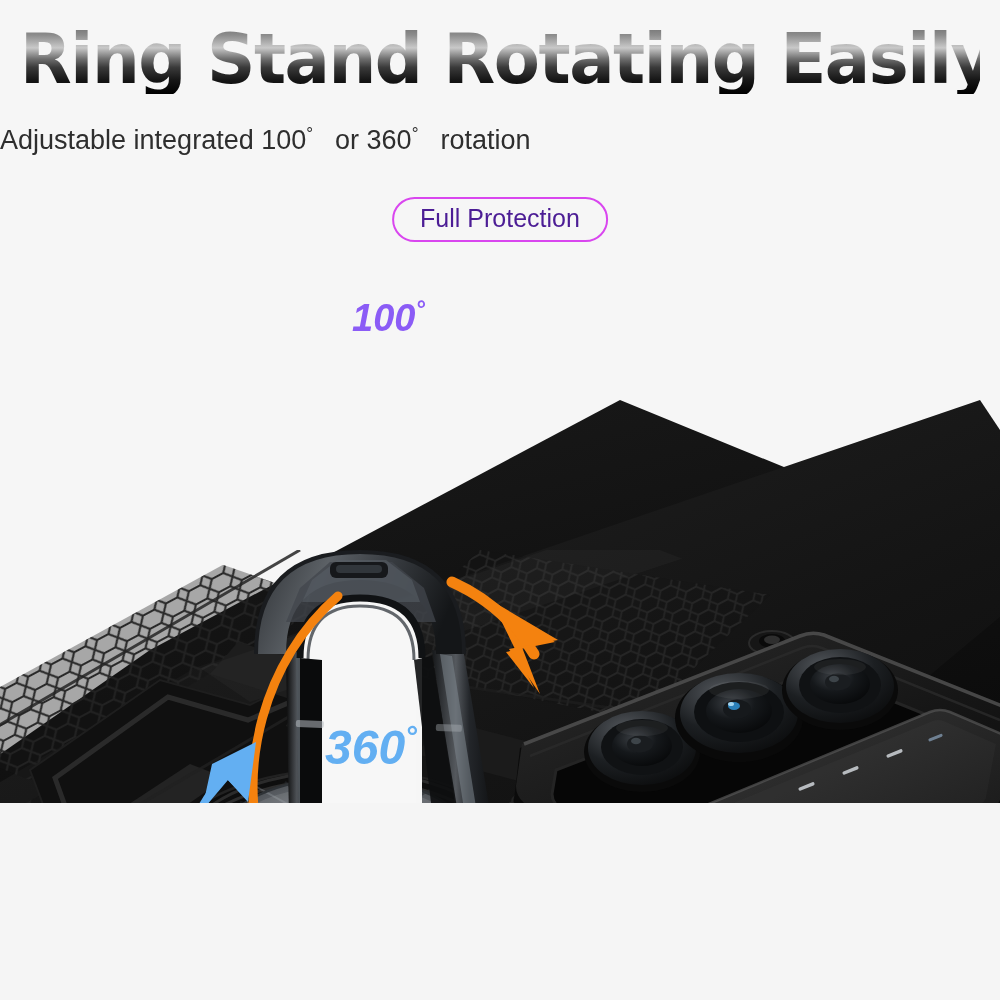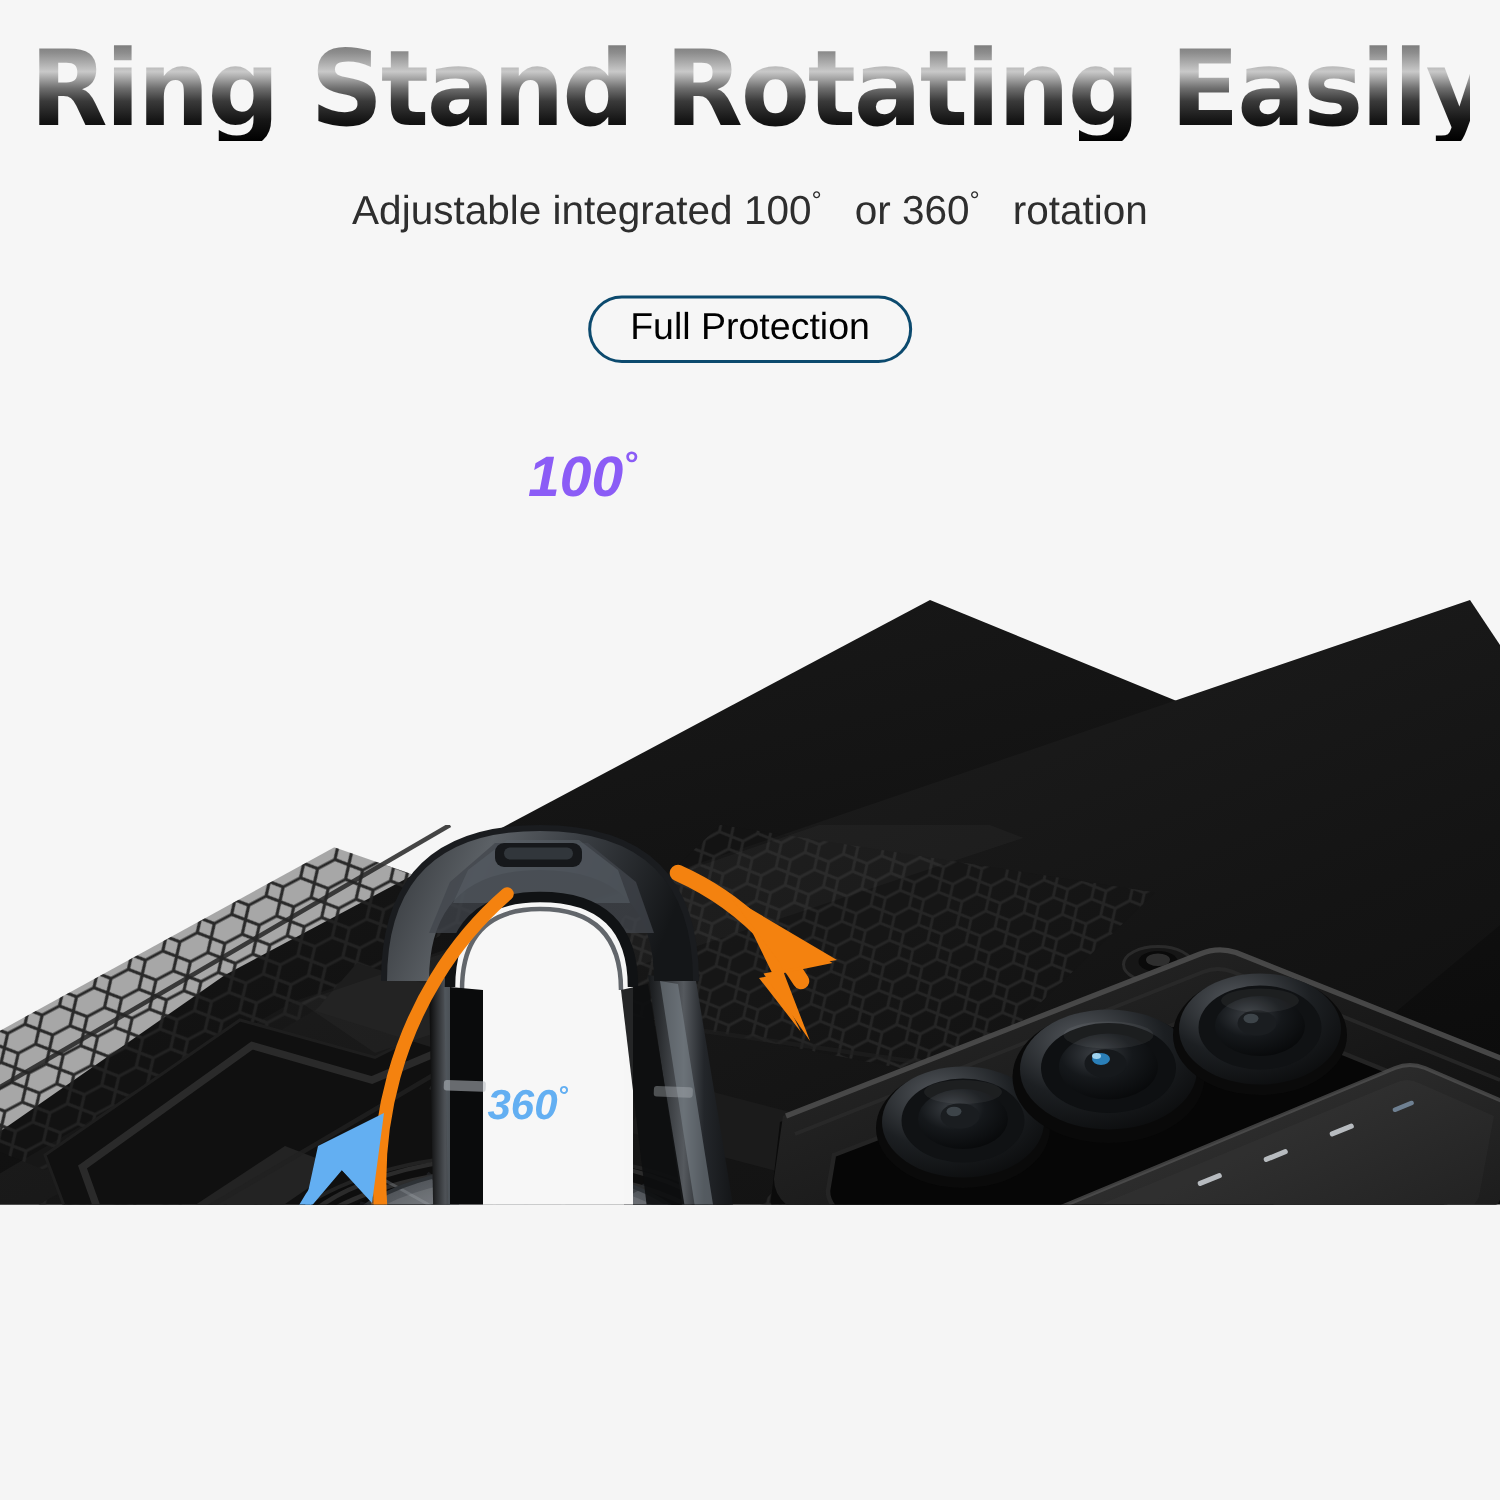--- a/index.html
+++ b/index.html
@@ -24,45 +24,45 @@
     transform:scaleX(0.96);
     background:linear-gradient(180deg,#6b6b6b 0%,#8d8d8d 16%,#c9c9c9 34%,#6e6e6e 50%,#3a3a3a 62%,#161616 80%,#000 100%);
     -webkit-background-clip:text;
     background-clip:text;
     color:transparent;
     -webkit-text-fill-color:transparent;
     white-space:nowrap;
     user-select:none;
   }
   #subtitle{
-    position:absolute;left:0;top:124px;width:1000px;text-align:center;
+    position:absolute;left:0;top:124px;width:1000px;
     font-size:27px;color:#2e2e2e;font-weight:400;white-space:nowrap;
   }
   #subtitle .deg{font-size:17px;vertical-align:super;letter-spacing:0;}
   #subtitle .gap{display:inline-block;width:22px;}
 
   
   #badge{
     position:absolute;left:50%;top:197px;transform:translateX(-50%);
-    border:2px solid #0c4a6e;border-radius:24px;
+    border:2px solid #d946ef;border-radius:24px;
     padding:5px 26px 7px 26px;
-    color:#000000;font-size:25px;white-space:nowrap;background:transparent;
+    color:#4c1d95;font-size:25px;white-space:nowrap;background:transparent;
   }
 
   
   #photo{position:absolute;left:0;top:250px;width:1000px;height:750px;}
   #photo svg{display:block;width:1000px;height:750px;}
 
   
   .callout{
     position:absolute;font-weight:700;font-style:italic;
     white-space:nowrap;user-select:none;line-height:1;
   }
   #label-100{left:352px;top:298px;font-size:38px;color:#8b5cf6;}
-  #label-360{left:325px;top:722px;font-size:28px;color:#63aff2;}
+  #label-360{left:325px;top:722px;font-size:48px;color:#63aff2;}
   .callout .sup{font-size:0.62em;vertical-align:super;}
 </style>
 </head>
 <body>
 
 <div id="stage">
 
   <div id="headline">Ring Stand Rotating Easily</div>
 
   <div id="subtitle"><span>Adjustable integrated </span><span>100</span><span class="deg">°</span><span class="gap"></span><span>or </span><span>360</span><span class="deg">°</span><span class="gap"></span><span>rotation</span></div>

